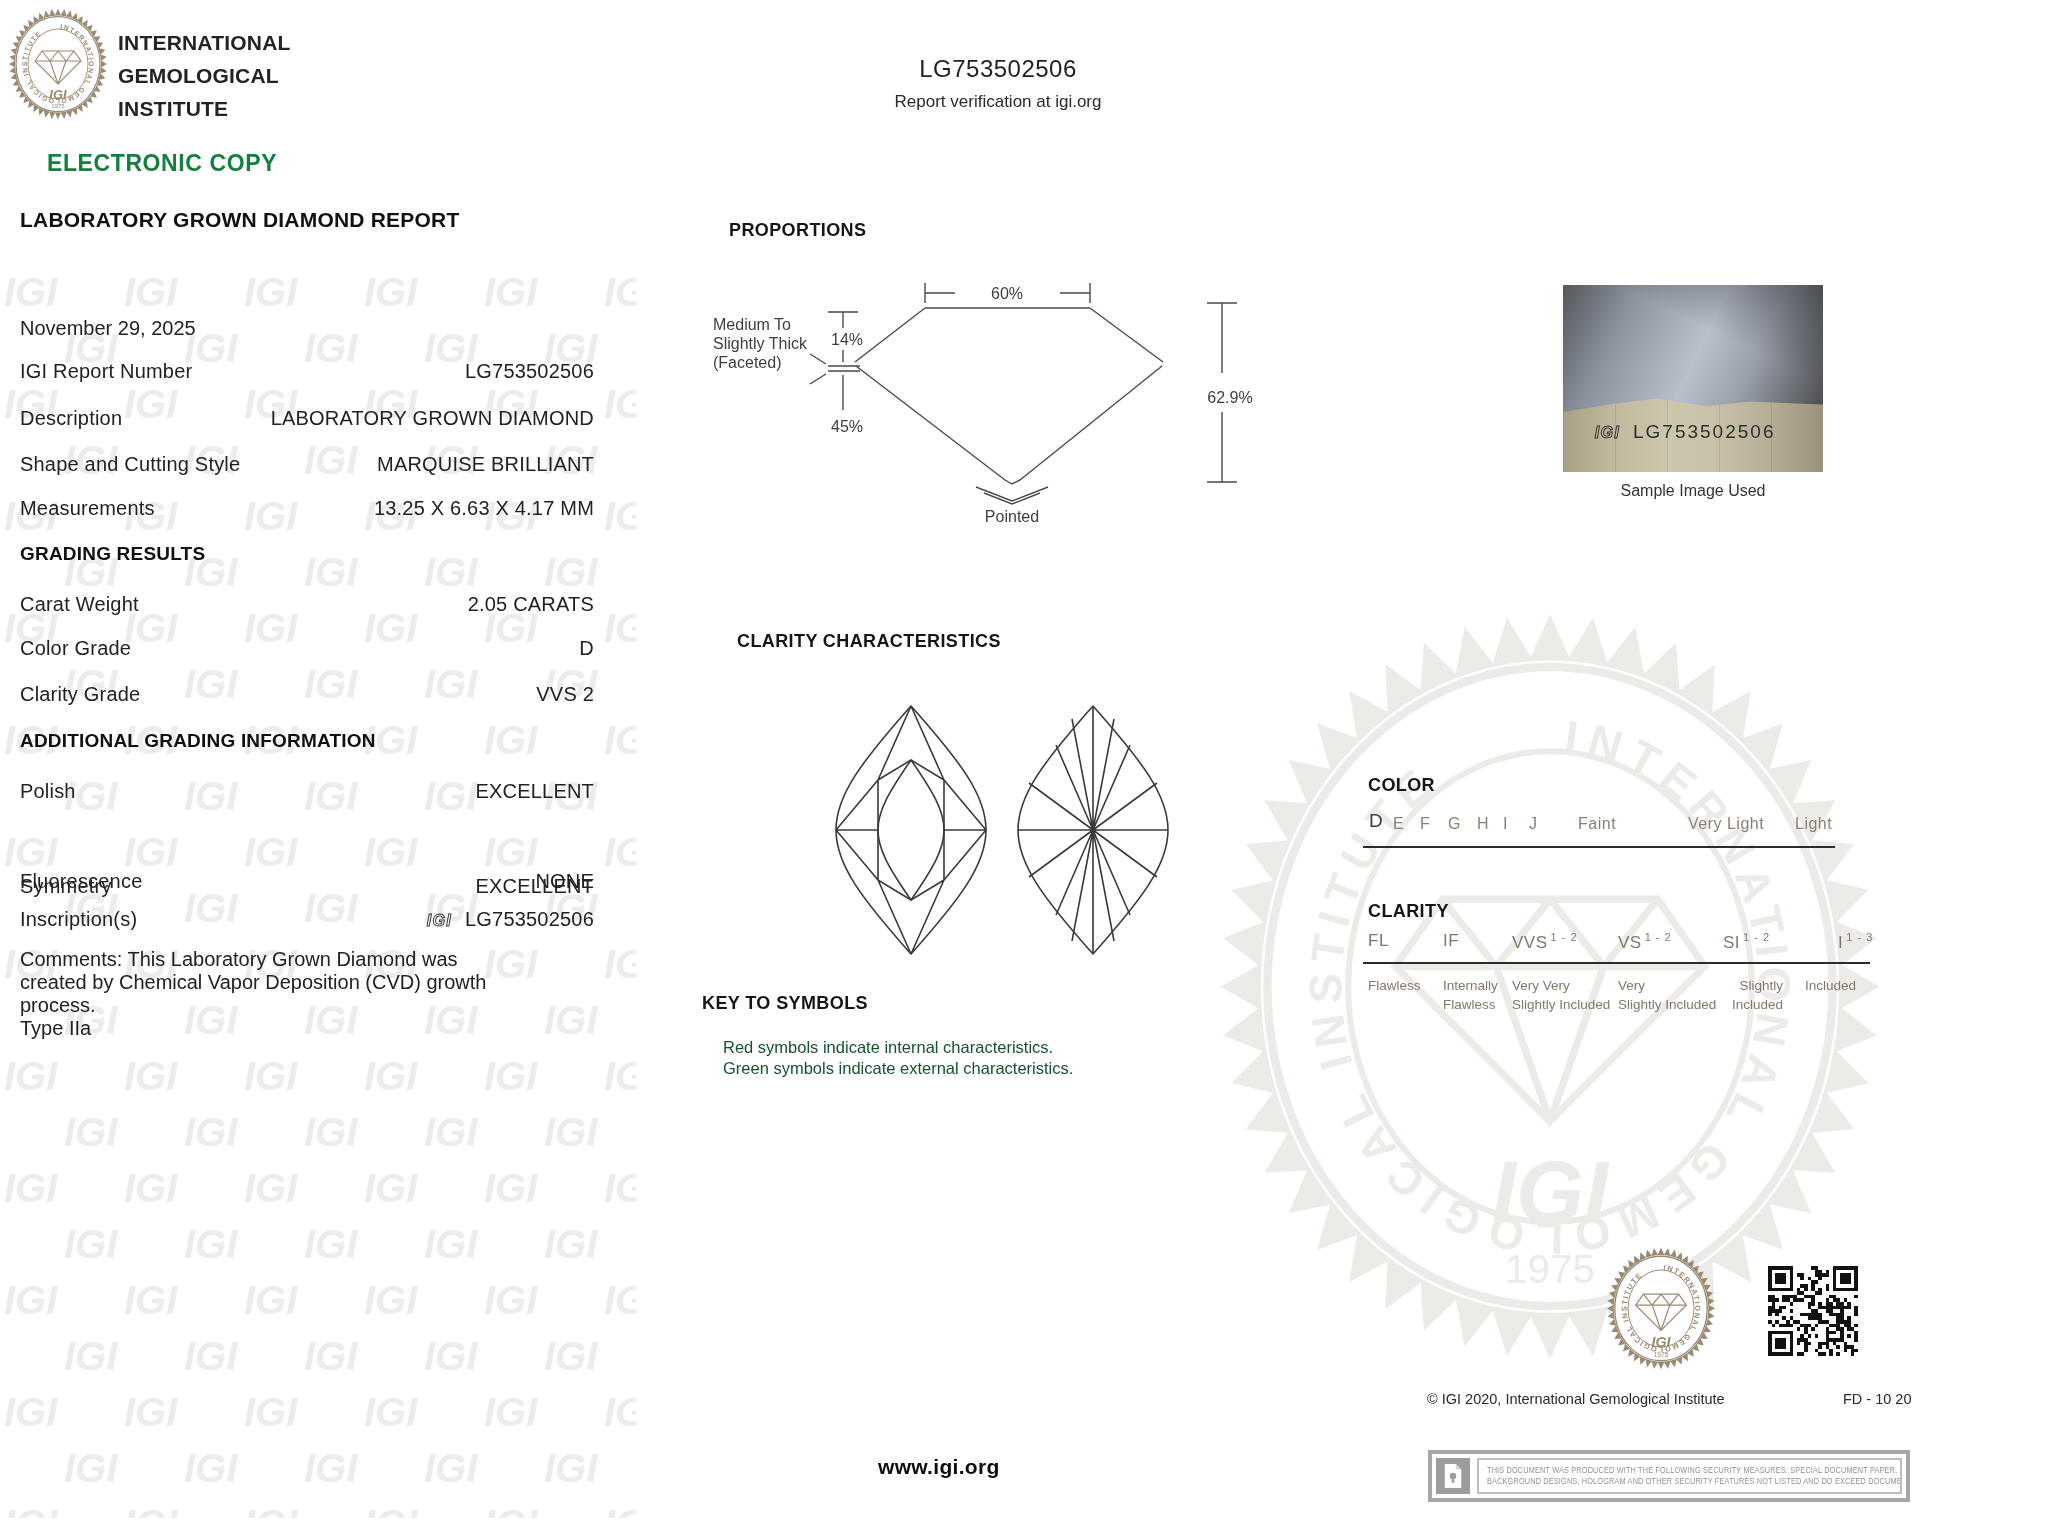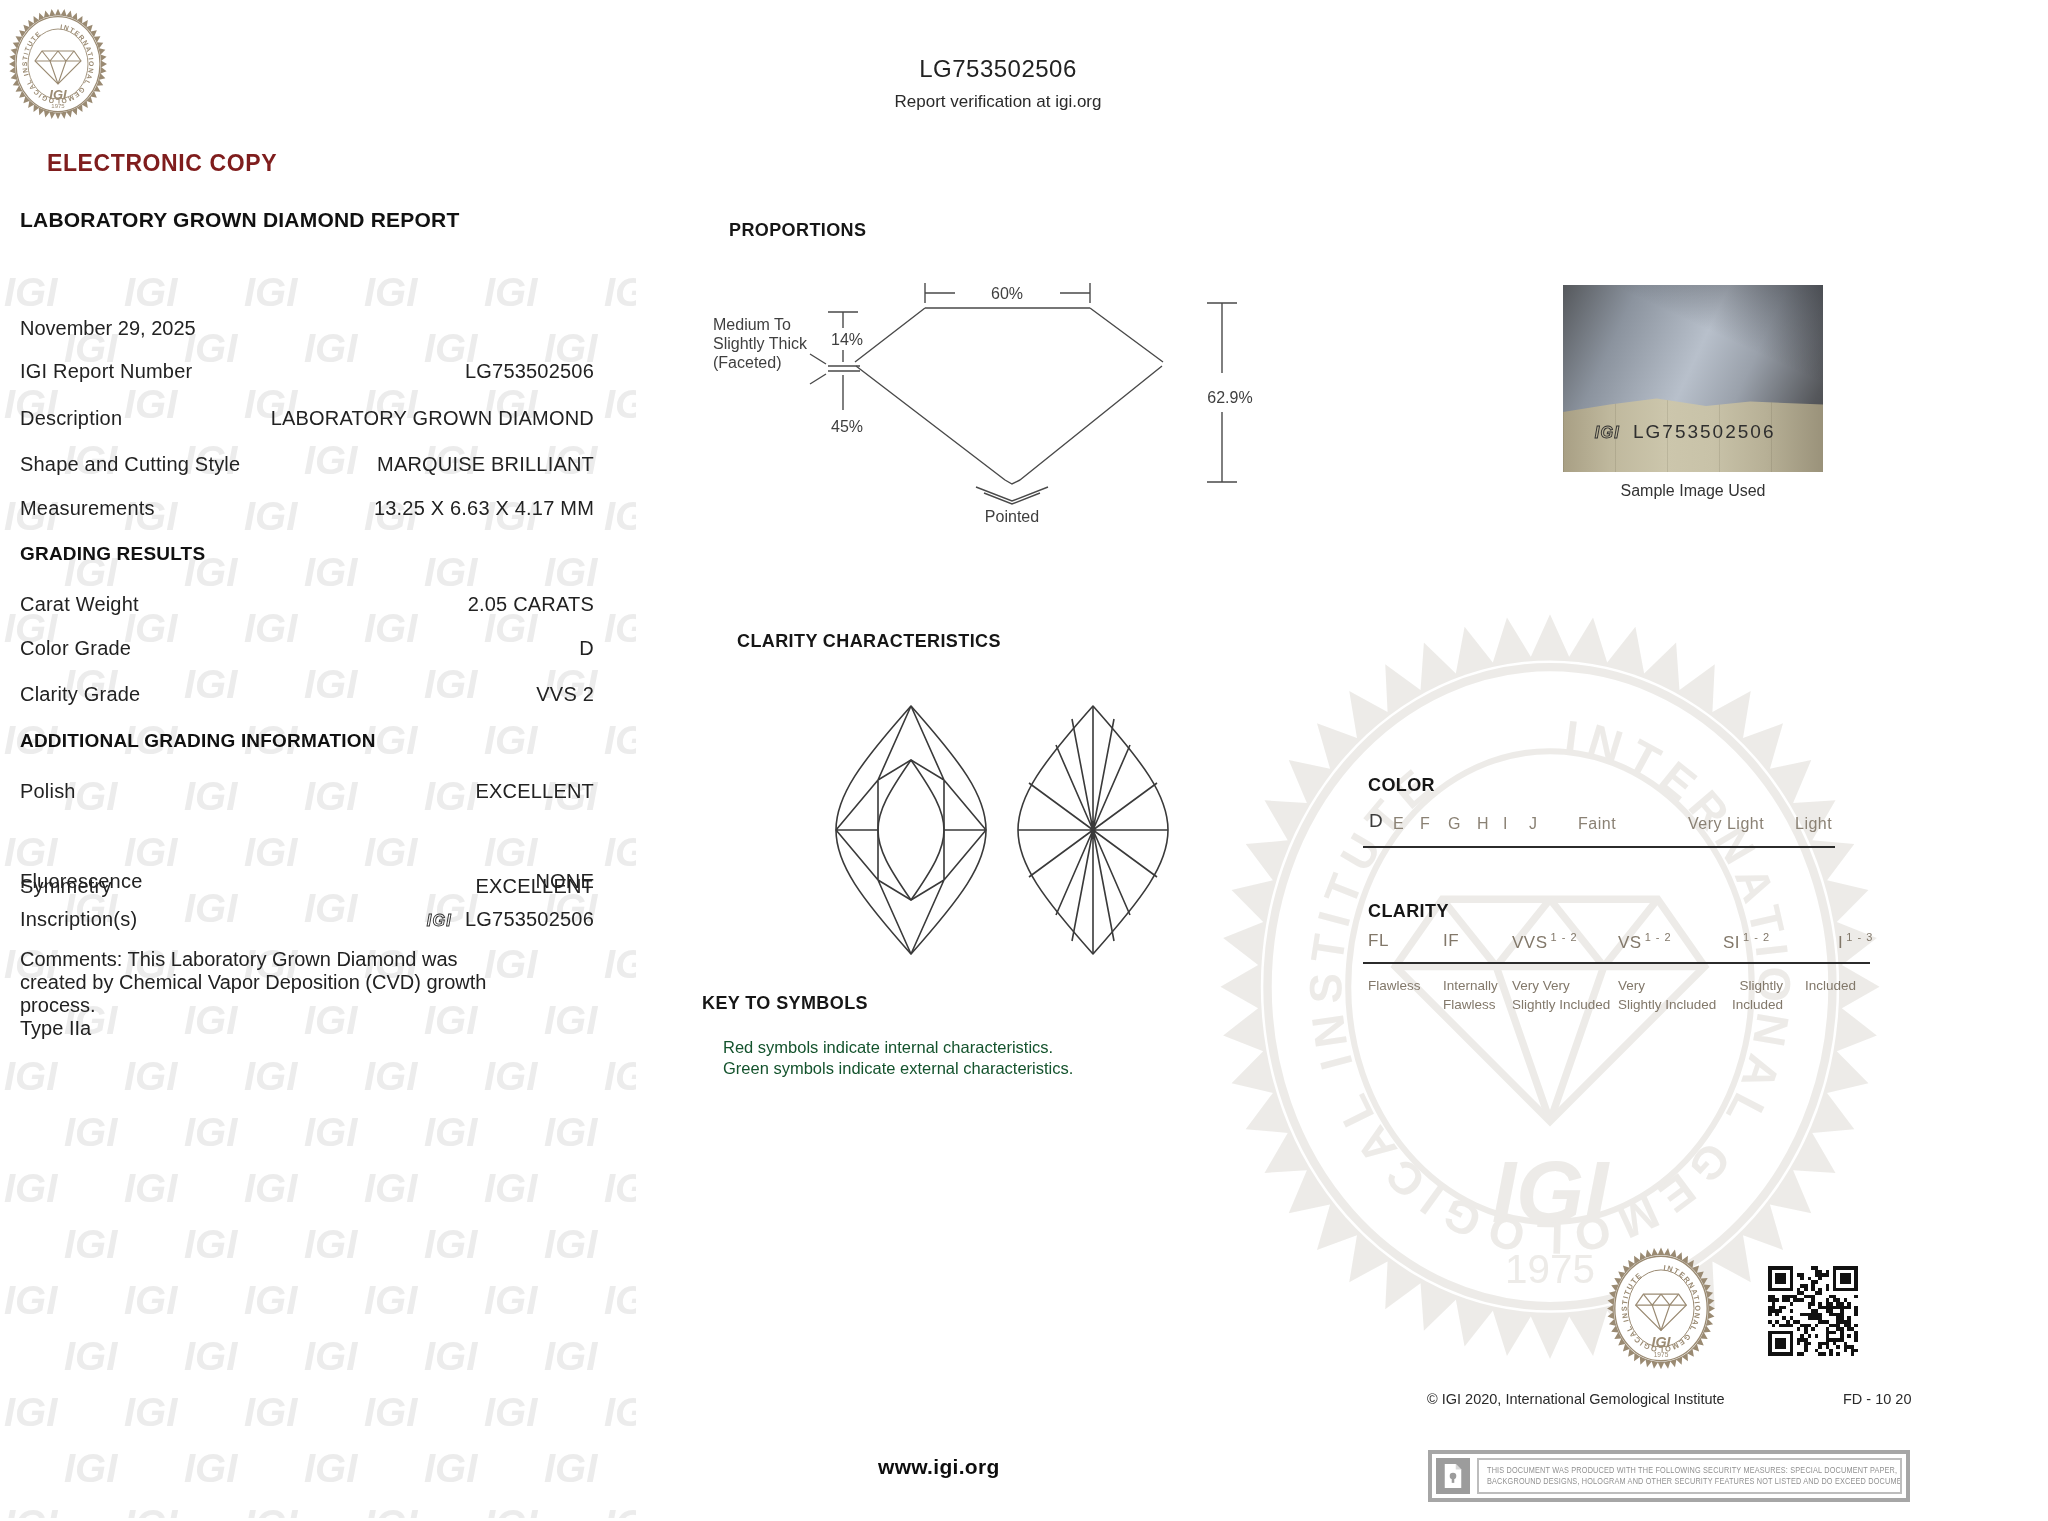--- a/index.html
+++ b/index.html
@@ -6,21 +6,21 @@
   body{width:2048px;height:1521px;position:relative;background:#fff;color:#1e1e1e;
        font-family:"Liberation Sans",sans-serif;overflow:hidden}
   #page{position:absolute;inset:0}
   .abs{position:absolute}
   .row{position:absolute;left:20px;width:574px;display:flex;justify-content:space-between;
        font-size:20px;letter-spacing:.2px;color:#222}
   .row .val{text-align:right;white-space:nowrap}
   .sec-h{position:absolute;left:20px;font-size:19px;font-weight:700;letter-spacing:.2px;color:#111}
   .h18{font-size:18px;font-weight:700;color:#161616;letter-spacing:.4px}
   .org{left:118px;top:26px;font-size:21px;font-weight:700;line-height:33px;letter-spacing:.2px;color:#232323}
-  .stamp{left:47px;top:150px;font-size:23px;font-weight:700;color:#7f1d1d;letter-spacing:.6px}
+  .stamp{left:47px;top:150px;font-size:23px;font-weight:700;color:#15803d;letter-spacing:.6px}
   .rno{left:848px;top:55px;width:300px;text-align:center;font-size:24px;letter-spacing:.5px;color:#222}
   .verif{left:848px;top:92px;width:300px;text-align:center;font-size:17px;color:#2a2a2a}
   .rpt-title{left:20px;top:208px;font-size:21px;font-weight:700;letter-spacing:.2px;color:#111}
   .date-line{left:20px;top:317px;font-size:20px;color:#222}
   .comments{left:20px;top:948px;width:505px;font-size:20px;line-height:23px;color:#222}
   .keyline{position:absolute;left:723px;font-size:16.5px;color:#14532d}
   .cgrade{position:absolute;font-size:16px;color:#8a8174;letter-spacing:.5px}
   .cgrade.sel{font-size:19px;color:#3c3c3c}
   .ccode{position:absolute;top:931px;font-size:17px;color:#82786a;letter-spacing:.5px;white-space:nowrap}
   .csup{font-size:11px;vertical-align:7px;letter-spacing:1px;margin-left:3px}
@@ -95,20 +95,25 @@
         </defs>
     <text font-size="13.5" letter-spacing="2.5" fill="#9a8a72" font-weight="700" font-family="'Liberation Sans',sans-serif">
       <textPath href="#arca" startOffset="1%">INTERNATIONAL GEMOLOGICAL INSTITUTE</textPath></text>
     <g stroke="#9a8a72" stroke-width="2.2" fill="none">
       <path d="M68 86 L132 86 L146 106 L100 152 L54 106 Z"></path>
       <path d="M68 86 L84 106 M100 86 L84 106 M100 86 L116 106 M132 86 L116 106 M54 106 L146 106 M84 106 L100 152 M116 106 L100 152"></path>
     </g>
     <text x="100" y="182" text-anchor="middle" font-size="26" font-style="italic" font-weight="700" fill="#9a8a72" font-family="'Liberation Sans',sans-serif">IGI</text>
     <text x="100" y="200" text-anchor="middle" font-size="12" fill="#9a8a72" font-family="'Liberation Sans',sans-serif">1975</text>
   </svg></div>
+  <div class="abs org">
+    <div>INTERNATIONAL</div>
+    <div>GEMOLOGICAL</div>
+    <div>INSTITUTE</div>
+  </div>
   <div class="abs stamp">ELECTRONIC COPY</div>
   <div class="abs rno">LG753502506</div>
   <div class="abs verif">Report verification at igi.org</div>
 
   <div class="abs rpt-title">LABORATORY GROWN DIAMOND REPORT</div>
   <div class="abs date-line">November 29, 2025</div>
   <div id="report-rows">
       <div class="row" style="top: 360px;">
         <span>IGI Report Number</span>
         <span class="val"><span>LG753502506</span></span>

